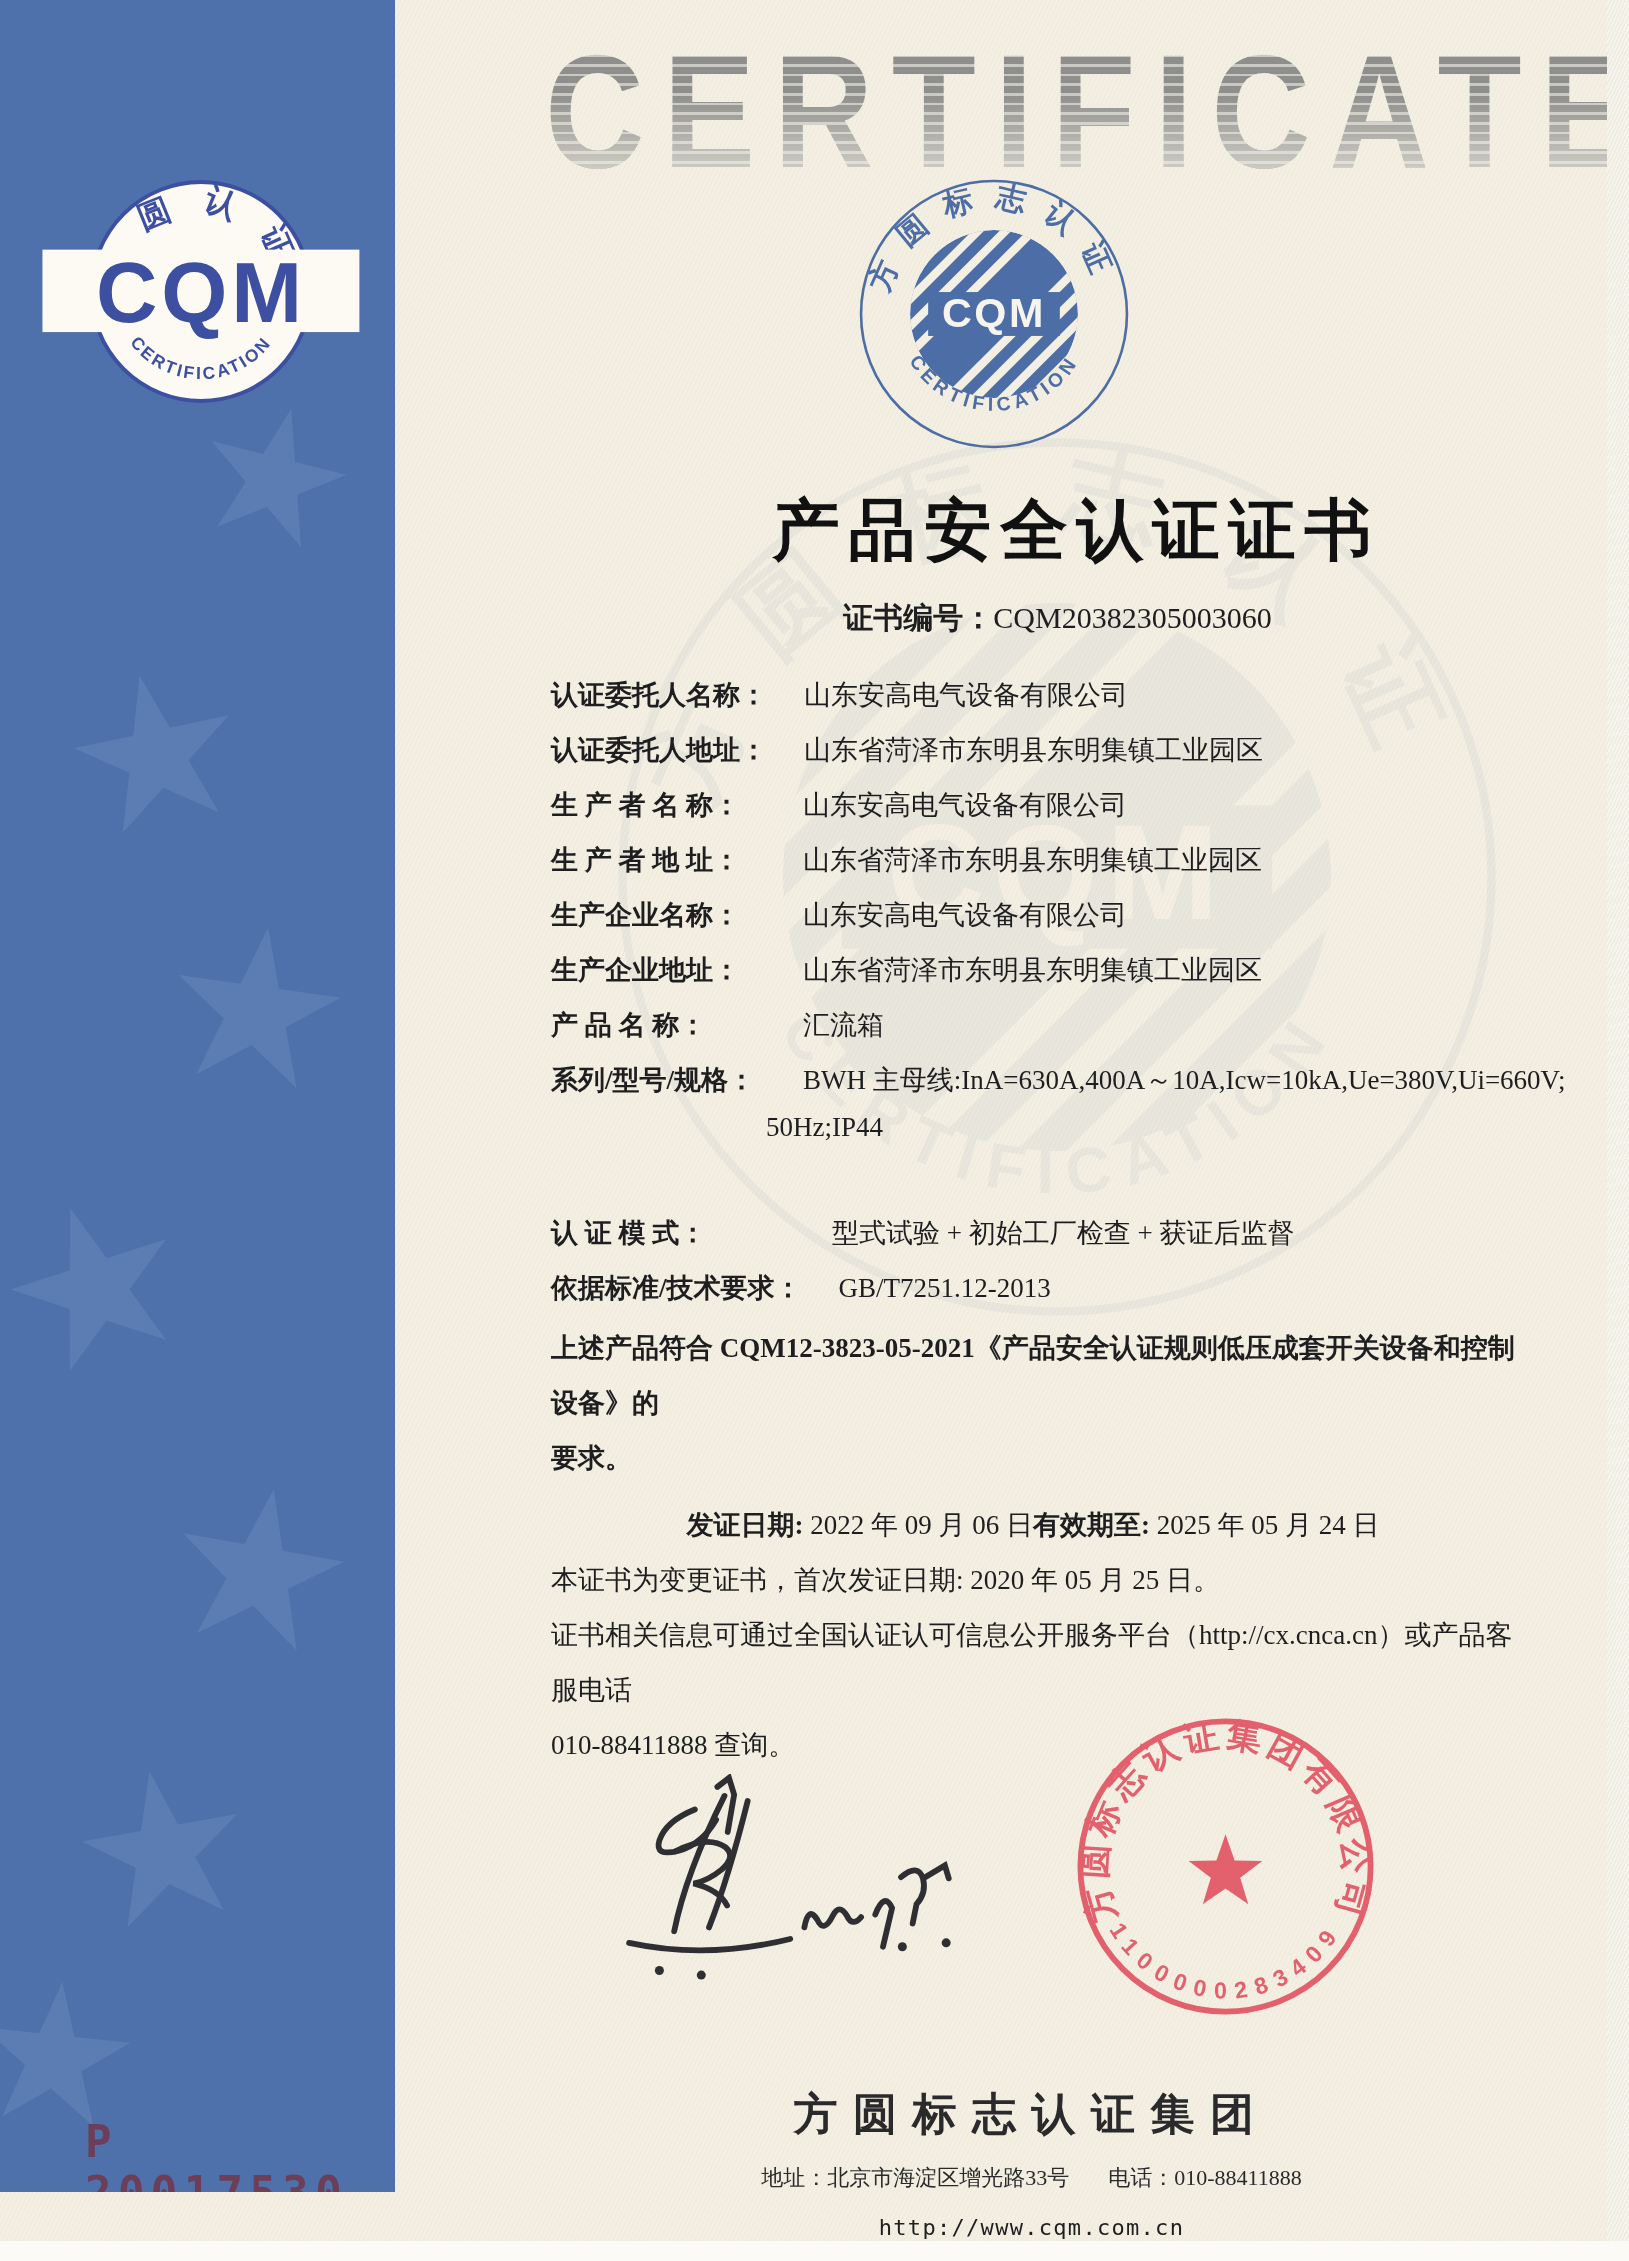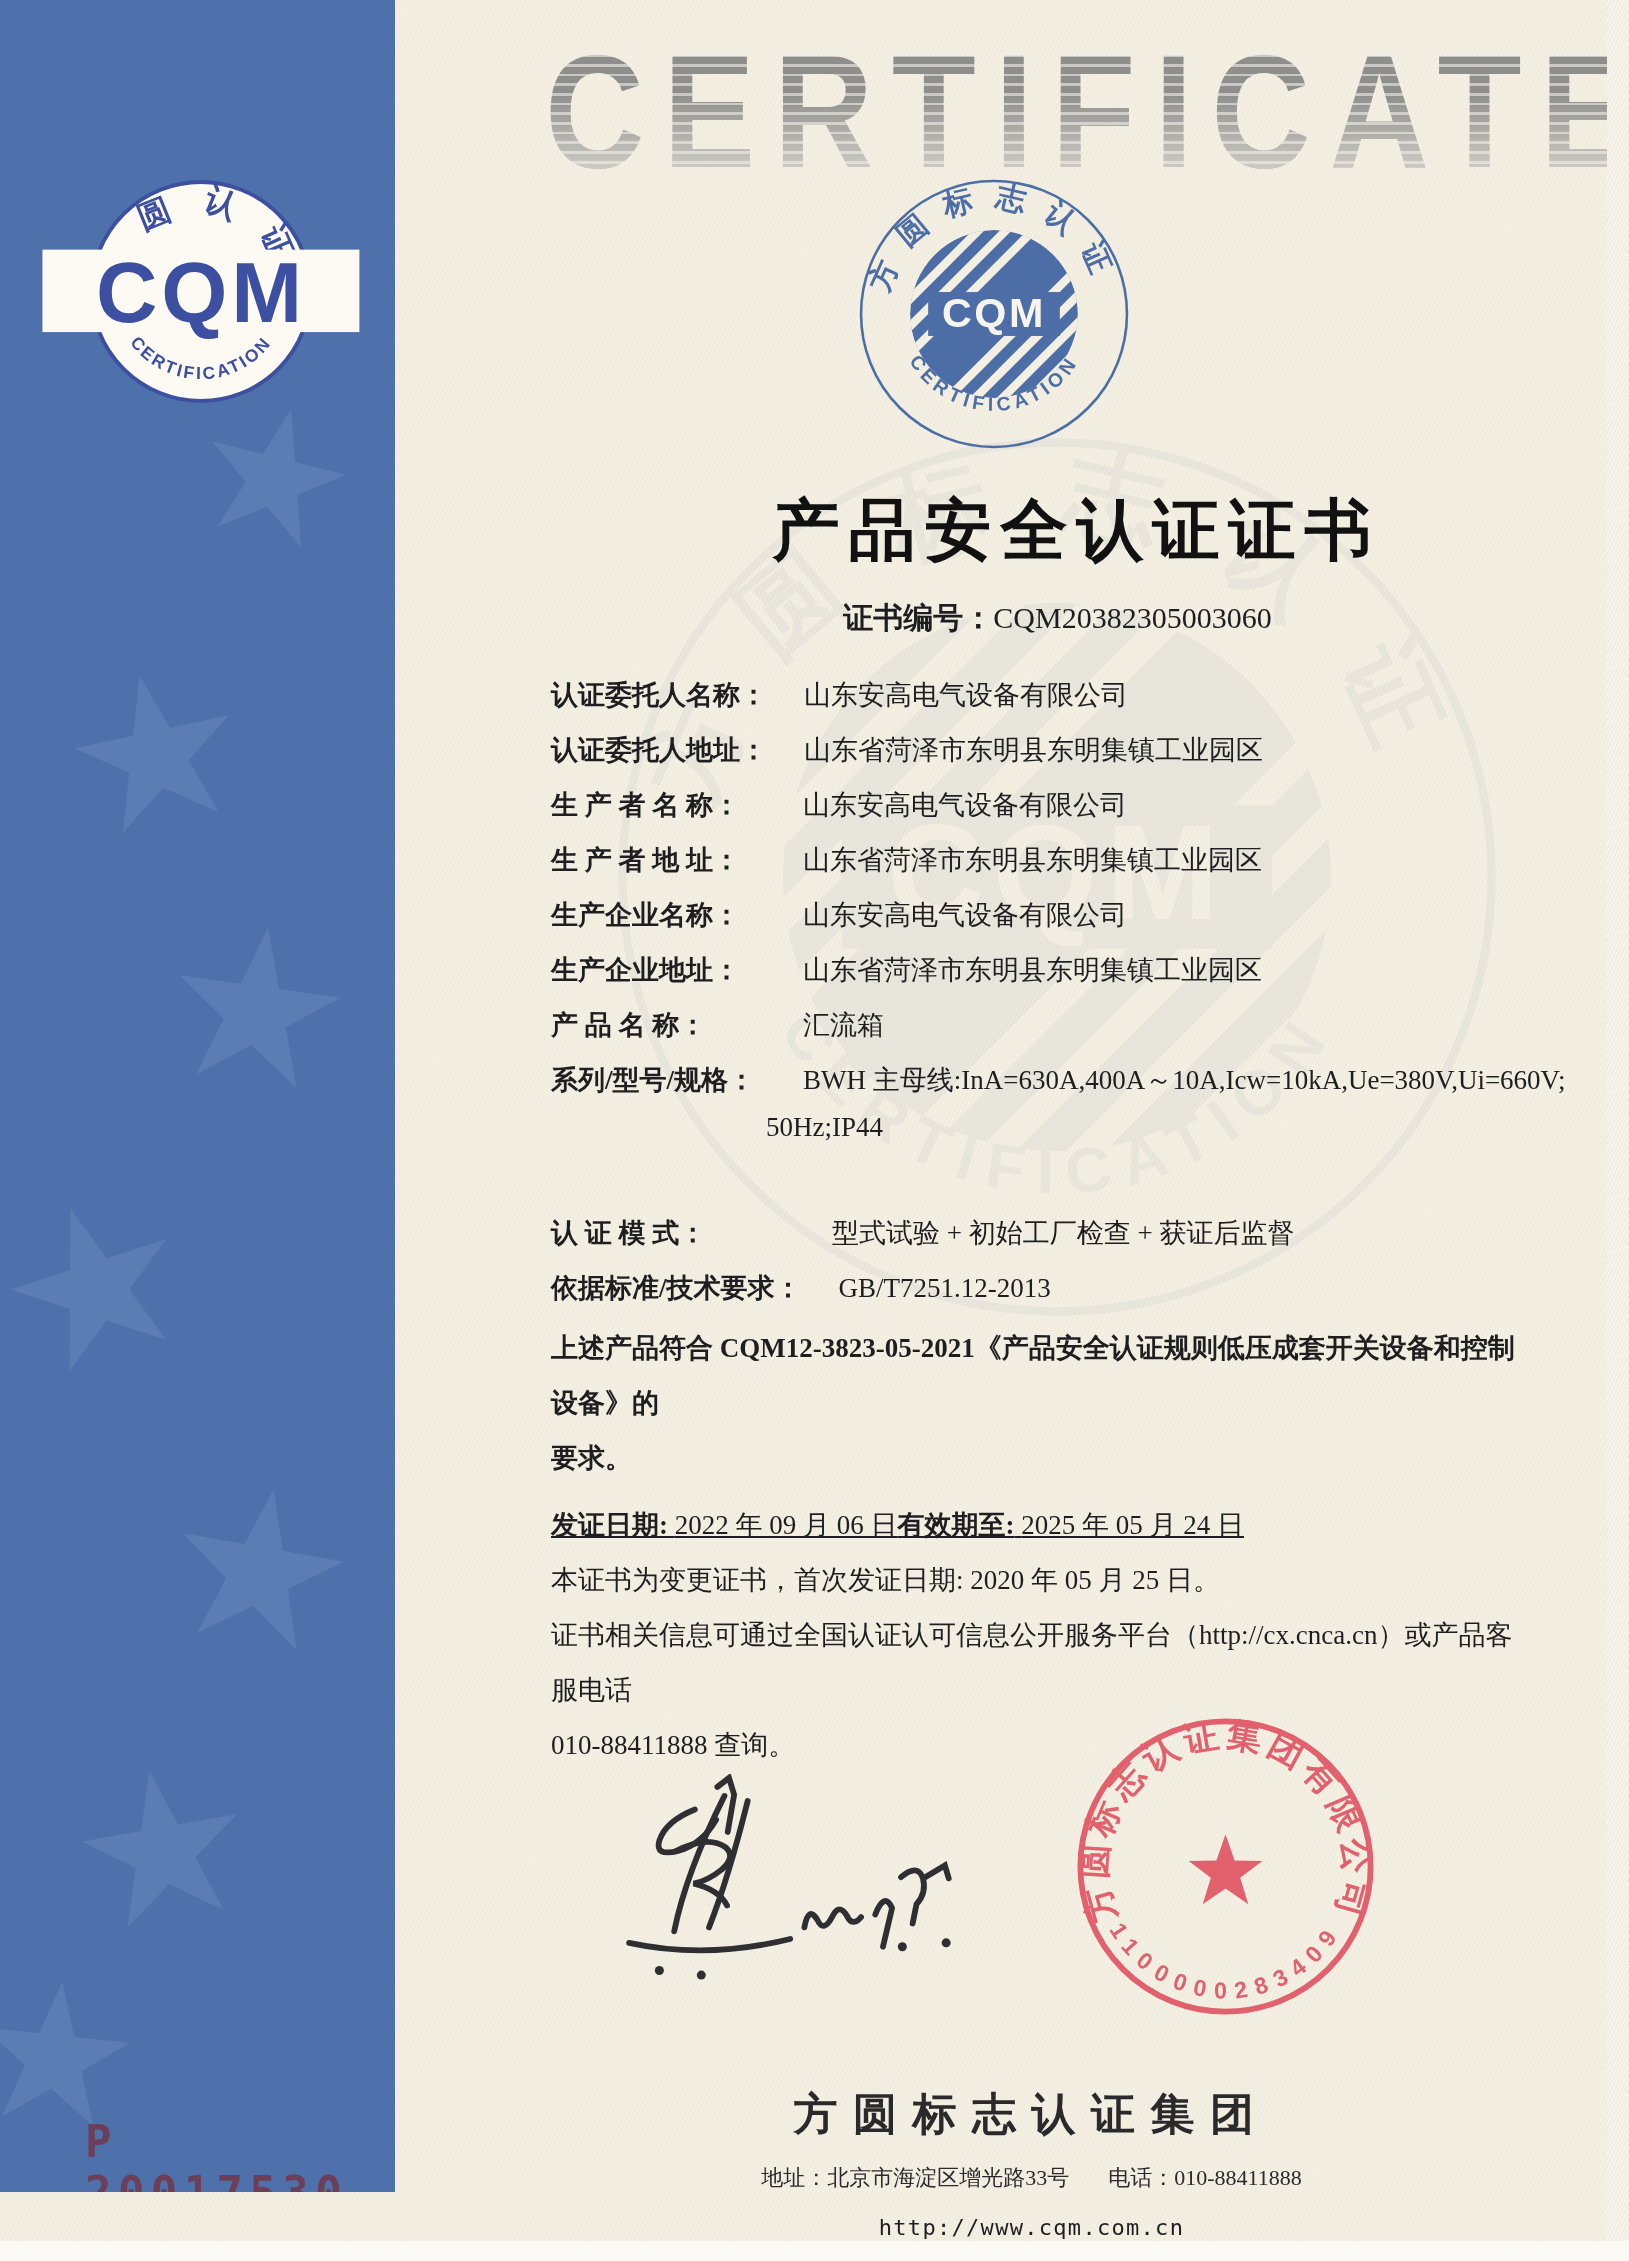--- a/index.html
+++ b/index.html
@@ -26,21 +26,21 @@
   .certno{left:477px;top:598px;width:1161px;text-align:center;font-size:30px;z-index:2;}
   .certno .lbl{font-weight:bold;}
   
   .main{left:551px;top:668px;width:987px;font-size:27px;z-index:2;}
   .row{display:flex;line-height:55px;white-space:nowrap;gap:37px;}
   .f-label{min-width:215px;font-weight:bold;}
   .w-label{min-width:244px;font-weight:bold;}
   .spec2{margin-left:215px;line-height:39px;}
   .mode-row{margin-top:59px;}
   .compliance{margin-top:5.2px;font-weight:bold;line-height:55px;}
-  .dates{margin-top:11.6px;display:flex;justify-content:flex-start;line-height:55px;padding-right:23px;text-decoration:underline;}
+  .dates{margin-top:11.6px;display:flex;justify-content:center;line-height:55px;padding-right:23px;}
   .dates .dl{font-weight:bold;}
   .note{line-height:55px;}
   
   .logo-svg{left:36px;top:153px;z-index:4;}
   .badge-svg{left:852px;top:172px;z-index:2;}
   .wm-svg{left:593px;top:413px;opacity:.06;z-index:0;}
   .sig-svg{left:598px;top:1774px;z-index:3;}
   .stamp-svg{left:1032px;top:1673px;z-index:3;opacity:.92;}
   
   .footer{left:451px;top:2085px;width:1161px;text-align:center;z-index:2;}

